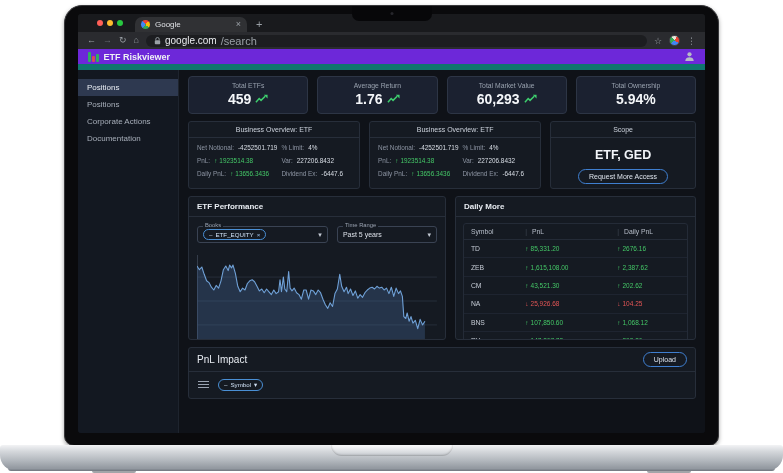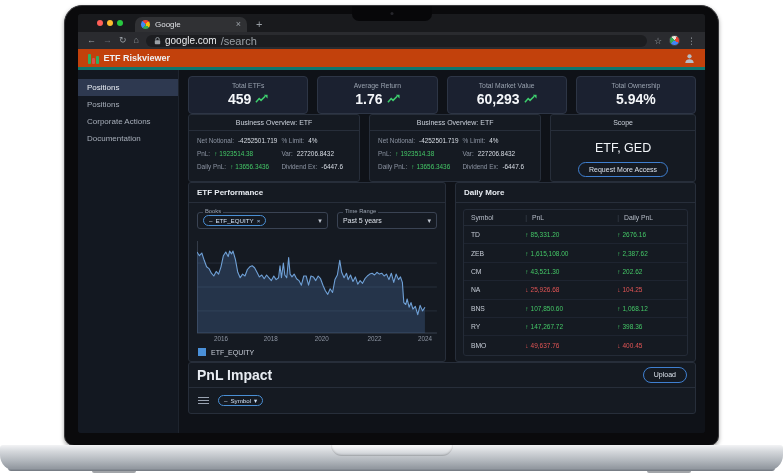--- a/index.html
+++ b/index.html
@@ -40,33 +40,33 @@
   .urlbar{flex:1;height:12px;background:#1c1d20;border-radius:7px;display:flex;align-items:center;padding:0 8px;gap:4px;min-width:0;}
   .lock-icon{flex:0 0 auto;}
   .url-domain{font-size:10px;color:#e8eaed;white-space:nowrap;}
   .url-path{font-size:11px;color:#9aa0a6;white-space:nowrap;}
   .star-ic{font-size:9px;color:#9aa0a6;}
   .avatar{width:11px;height:11px;border-radius:50%;background:conic-gradient(from 120deg,#4285f4 0 30%,#34a853 0 55%,#e8e4d8 0 75%,#ea4335 0 100%);border:1px solid #44464a;}
   .kebab{font-size:9px;color:#9aa0a6;}
 
   
   .app{position:absolute;top:35px;left:0;right:0;bottom:0;display:flex;flex-direction:column;background:#0f1218;}
-  .app-header{height:21px;background:#c2410c;border-bottom:3px solid #0f766e;display:flex;align-items:center;padding:0 10px;flex:0 0 auto;}
+  .app-header{height:21px;background:#6d28d9;border-bottom:6px solid #0f766e;display:flex;align-items:center;padding:0 10px;flex:0 0 auto;}
   .logo{display:flex;align-items:flex-end;gap:1.5px;height:11px;margin-right:5px;}
   .logo i{display:block;width:2.5px;border-radius:1px;}
   .logo i:nth-child(1){height:10px;background:#2fae62;}
   .logo i:nth-child(2){height:6px;background:#d94f4f;}
   .logo i:nth-child(3){height:8px;background:#2fae62;}
   .app-title{font-size:9px;font-weight:bold;color:#eef1f5;}
   .user-ic{margin-left:auto;}
   .app-body{flex:1;display:flex;min-height:0;}
   .sidebar{width:101px;flex:0 0 auto;background:#131821;border-right:1px solid #1e242e;padding-top:9px;}
   .side-item{padding:4px 9px;font-size:8px;color:#a7aeb9;cursor:pointer;}
   .side-item.active{background:#2e3950;color:#e9edf3;}
-  .main{flex:1;min-width:0;padding:6px 9px;display:flex;flex-direction:column;overflow:hidden;background:#0f1218;}
+  .main{flex:1;min-width:0;padding:6px 9px;display:flex;flex-direction:column;gap:7px;overflow:hidden;background:#0f1218;}
 
   
   .stats-row{display:grid;grid-template-columns:repeat(4,1fr);gap:9px;flex:0 0 auto;}
   .stat-card{background:#1b2130;border:1px solid #2d3545;border-radius:4px;padding:5px 3px 6px;text-align:center;height:38px;}
   .stat-label{font-size:6.8px;color:#98a1ae;margin-bottom:3px;}
   .stat-value{font-size:14px;font-weight:bold;color:#f4f6f9;display:flex;justify-content:center;align-items:center;gap:4px;line-height:1;}
   .trend-svg{flex:0 0 auto;}
 
   
   .panel{background:#151a22;border:1px solid #272e3a;border-radius:3px;overflow:hidden;}
@@ -74,26 +74,26 @@
   .biz-row{display:grid;grid-template-columns:1.18fr 1.18fr 1fr;gap:9px;flex:0 0 auto;height:68px;}
   .biz-body{display:grid;grid-template-columns:1.08fr 1fr;padding:6px 8px;column-gap:4px;}
   .biz-col{display:flex;flex-direction:column;gap:6px;}
   .biz-field{display:flex;gap:4px;font-size:6.4px;align-items:center;white-space:nowrap;}
   .biz-label{color:#8d95a3;}
   .biz-value{color:#d9dee6;display:flex;gap:2px;align-items:center;}
   .biz-value.up{color:#44c767;}
   .dir-arrow{font-weight:bold;}
 
   .scope-body{display:flex;flex-direction:column;align-items:center;padding:5px 0;}
-  .scope-value{font-size:12.5px;font-weight:normal;color:#f2f5f9;margin:5px 0 7px;}
+  .scope-value{font-size:12.5px;font-weight:bold;color:#f2f5f9;margin:5px 0 7px;}
   .btn-outline{background:transparent;border:1px solid #3f7fd0;border-radius:9px;color:#dde3ec;
                font-size:7px;font-family:inherit;padding:2px 10px;line-height:1.3;cursor:pointer;}
 
   
-  .charts-row{display:grid;grid-template-columns:1.07fr 1fr;gap:9px;flex:0 0 auto;height:180px;}
+  .charts-row{display:grid;grid-template-columns:1.07fr 1fr;gap:9px;flex:0 0 auto;height:144px;}
   .panel-header{font-size:8px;font-weight:bold;color:#e8ecf2;padding:5px 8px;border-bottom:1px solid #272e3a;}
   .perf-body{padding:9px 8px 4px;}
   .controls{display:flex;gap:9px;margin-bottom:9px;}
   .select-box{position:relative;border:1px solid #3a4353;border-radius:3px;height:17px;display:flex;align-items:center;padding:0 5px;gap:4px;cursor:pointer;}
   .select-box .float-label{position:absolute;top:-4px;left:5px;font-size:5.8px;color:#9aa3b1;background:#151a22;padding:0 2px;line-height:1;}
   .books{flex:1.35;min-width:0;}
   .timerange{flex:1;font-size:7px;color:#dbe0e8;}
   .chip{border:1px solid #4a8fd4;border-radius:8px;padding:1px 5px;font-size:6.2px;color:#cfe0f4;display:flex;gap:3px;align-items:center;line-height:1.2;white-space:nowrap;}
   .chip .chip-x{color:#9fc1e8;}
   .caret{margin-left:auto;color:#c3c9d3;font-size:7px;line-height:1;}
@@ -111,21 +111,21 @@
   .t-head .sep::before{content:"|";color:#3e4654;margin-right:5px;font-weight:normal;}
   .t-row{height:18.4px;border-bottom:1px solid #1e2430;}
   .t-row:last-child{border-bottom:none;}
   .t-sym{font-size:6.8px;color:#c6ccd6;}
   .t-cell{font-size:6.5px;display:flex;gap:2px;align-items:center;}
   .t-cell.up{color:#44c767;} .t-cell.down{color:#e25555;}
 
   
   .impact-panel{flex:0 0 auto;}
   .impact-head{display:flex;justify-content:space-between;align-items:center;padding:4px 8px;border-bottom:1px solid #272e3a;}
-  .impact-title{font-size:14px;font-weight:bold;color:#e8ecf2;}
+  .impact-title{font-size:10px;font-weight:normal;color:#e8ecf2;}
   .impact-body{padding:7px 9px;display:flex;align-items:center;gap:9px;}
   .hamburger{width:11px;height:7px;border-top:1.4px solid #9aa3b1;border-bottom:1.4px solid #9aa3b1;position:relative;}
   .hamburger::after{content:"";position:absolute;left:0;right:0;top:1.6px;height:1.4px;background:#9aa3b1;}
 </style>
 </head>
 <body>
 
 <div class="stage">
 
   <div class="screen">

